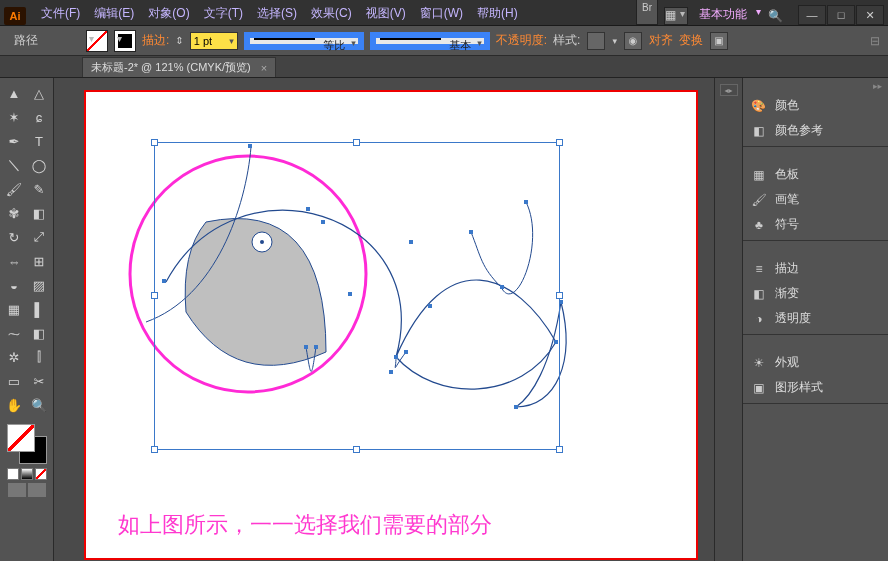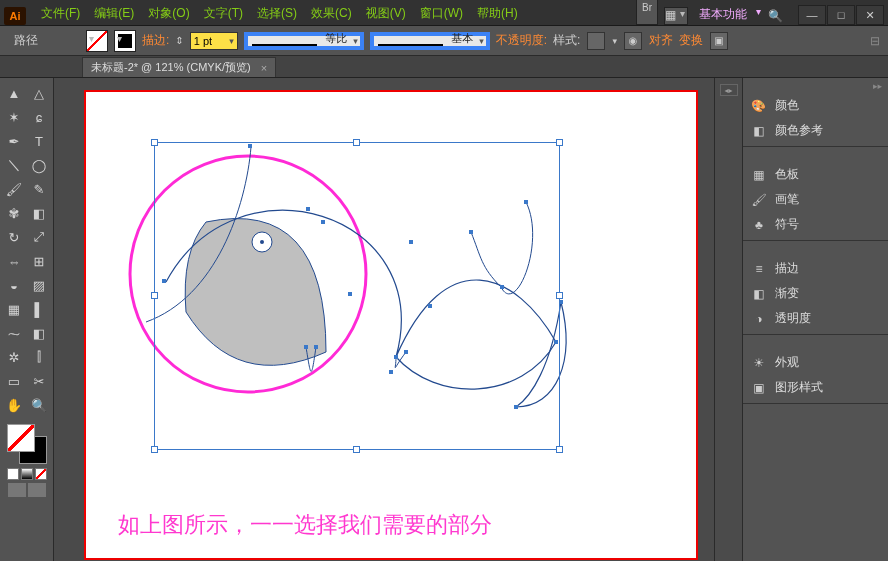--- a/index.html
+++ b/index.html
@@ -1,40 +1,40 @@
 <!DOCTYPE html>
 <html><head>
 <meta charset="utf-8">
 <style>
 * { margin:0; padding:0; box-sizing:border-box; font-family:"Microsoft YaHei",sans-serif; }
 body { background:#4a4a4a; width:888px; height:561px; overflow:hidden; font-size:12px; color:#ccc; user-select:none;}
 
 .titlebar { height:26px; background:#323232; display:flex; align-items:flex-end; padding:0 4px; border-bottom:1px solid #1a1a1a;}
 .ai-logo { width:22px; height:18px; background:#2b1200; color:#ff7c00; font-weight:bold; font-size:11px; display:flex; align-items:center; justify-content:center; border-radius:2px; margin-right:8px;}
 .menu { display:flex; gap:0;}
-.menu span { padding:3px 7px; color:#84cc16; font-size:12px; cursor:default;}
+.menu span { padding:3px 7px; color:#c4b5fd; font-size:12px; cursor:default;}
 .titlebar .spacer { flex:1;}
 .title-icon { width:22px; height:35px; background:#555; margin:0 3px; border:1px solid #222; display:flex; align-items:center; justify-content:center; font-size:10px;}
 .dropdown-mini { width:24px; height:18px; background:#555; margin:0 3px; border:1px solid #222; position:relative;}
 .dropdown-mini::after { content:"▾"; position:absolute; right:2px; top:0; font-size:10px; color:#bbb;}
 .workspace { padding:2px 14px 2px 8px; color:#f0abfc; position:relative;}
 .workspace::after { content:"▾"; position:absolute; right:0; top:2px; font-size:10px;}
 .search-ic { width:18px; height:18px; margin-left:6px; display:flex; align-items:center; justify-content:center; color:#ccc;}
 .winbtns { display:flex; margin-left:12px;}
 .winbtn { width:28px; height:20px; background:#3a3a3a; color:#ccc; margin-left:1px; display:flex; align-items:center; justify-content:center; font-size:11px; border:1px solid #222;}
 
 .optbar { height:30px; background:#535353; display:flex; align-items:center; padding:0 8px; gap:6px; border-bottom:1px solid #2a2a2a;}
 .opt-label { color:#ccc; padding:0 6px;}
 .swatch { width:22px; height:22px; border:1px solid #222;}
 .swatch.nofill { background:linear-gradient(to top left,#fff 0%,#fff 46%,red 46%,red 54%,#fff 54%,#fff 100%);}
 .swatch.black { background:#000; box-shadow:inset 0 0 0 3px #fff;}
 .drop-a::after{content:"▾";font-size:10px;color:#bbb; margin-left:2px;}
 .opt-orange { color:#ff8a34;}
 .numfield { width:48px; height:18px; background:#fde047; color:#000; font-size:11px; display:flex; align-items:center; padding:0 3px; border:1px solid #333;}
-.prof { width:120px; height:18px; background:#e8e8e8; position:relative; display:flex; align-items:flex-end; border:4px solid #3b82f6;}
+.prof { width:120px; height:18px; background:#e8e8e8; position:relative; display:flex; align-items:flex-start; border:6px solid #3b82f6;}
 .prof .line { height:2px; background:#000; flex:1; margin:0 4px;}
 .prof-lbl { font-size:11px; color:#222; padding:0 4px;}
 .tiny-sq { width:18px;height:18px;background:#666;border:1px solid #333;margin:0 1px; display:flex;align-items:center;justify-content:center;font-size:10px;}
 
 .tabstrip { height:22px; background:#434343; display:flex; align-items:flex-end; padding-left:82px; border-bottom:1px solid #222;}
 .doctab { background:#5a5a5a; height:20px; padding:2px 8px; color:#ddd; font-size:11px; display:flex; align-items:center; gap:10px; border:1px solid #333; border-bottom:none;}
 .doctab .x{color:#aaa;font-size:11px;}
 
 .main { display:flex; height:483px; }
 

